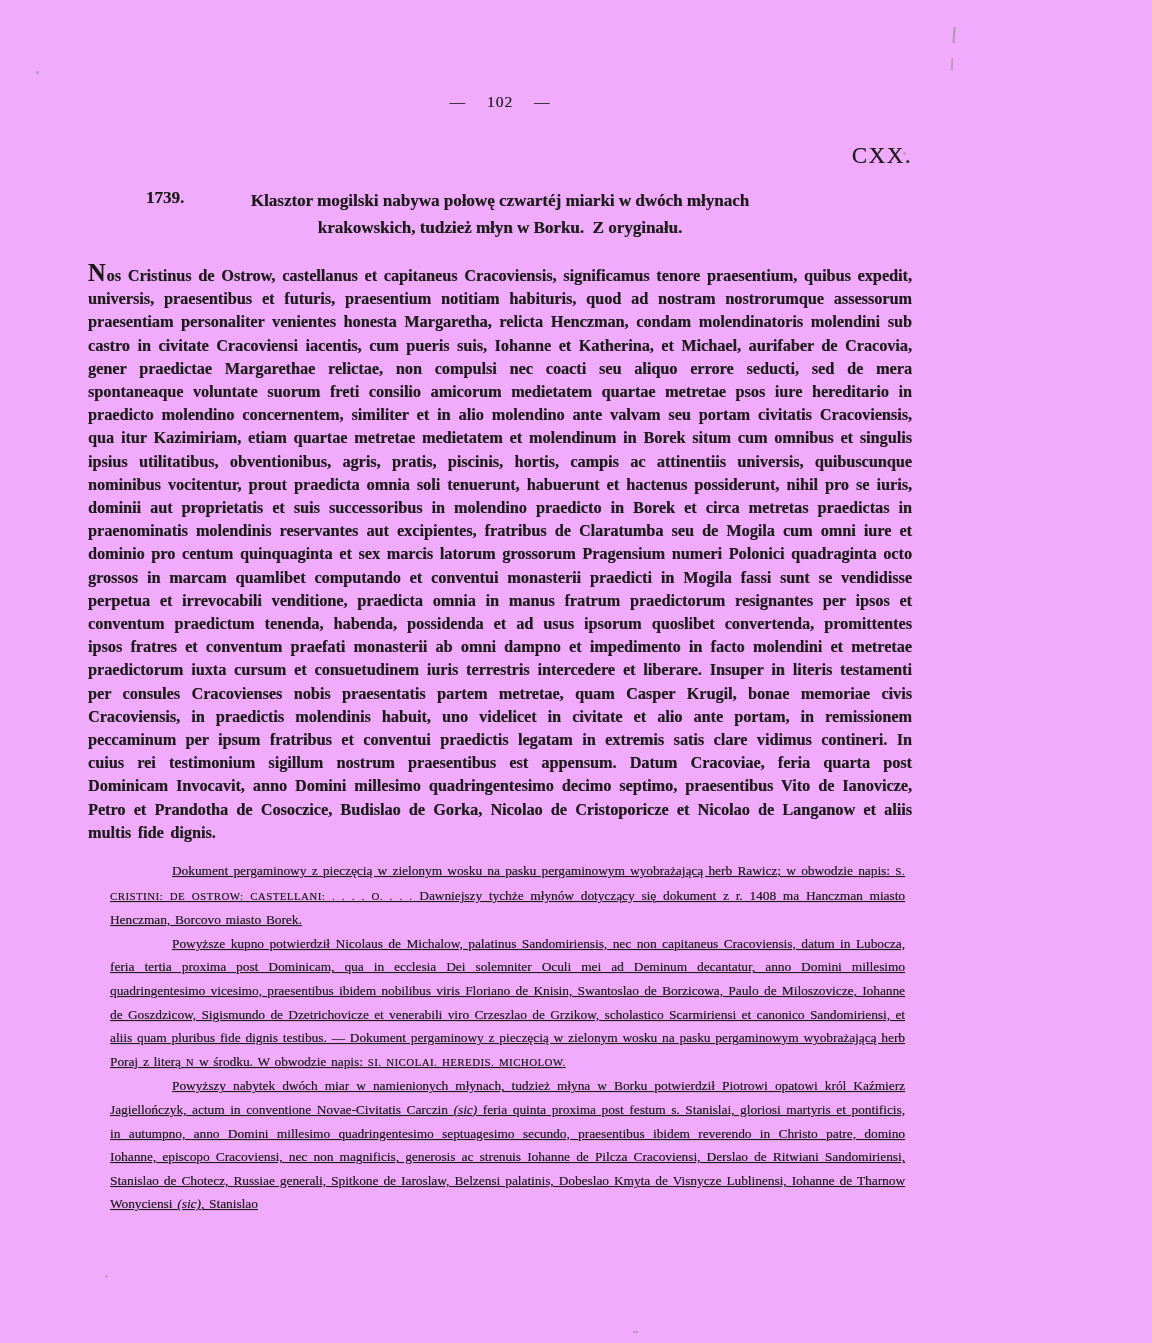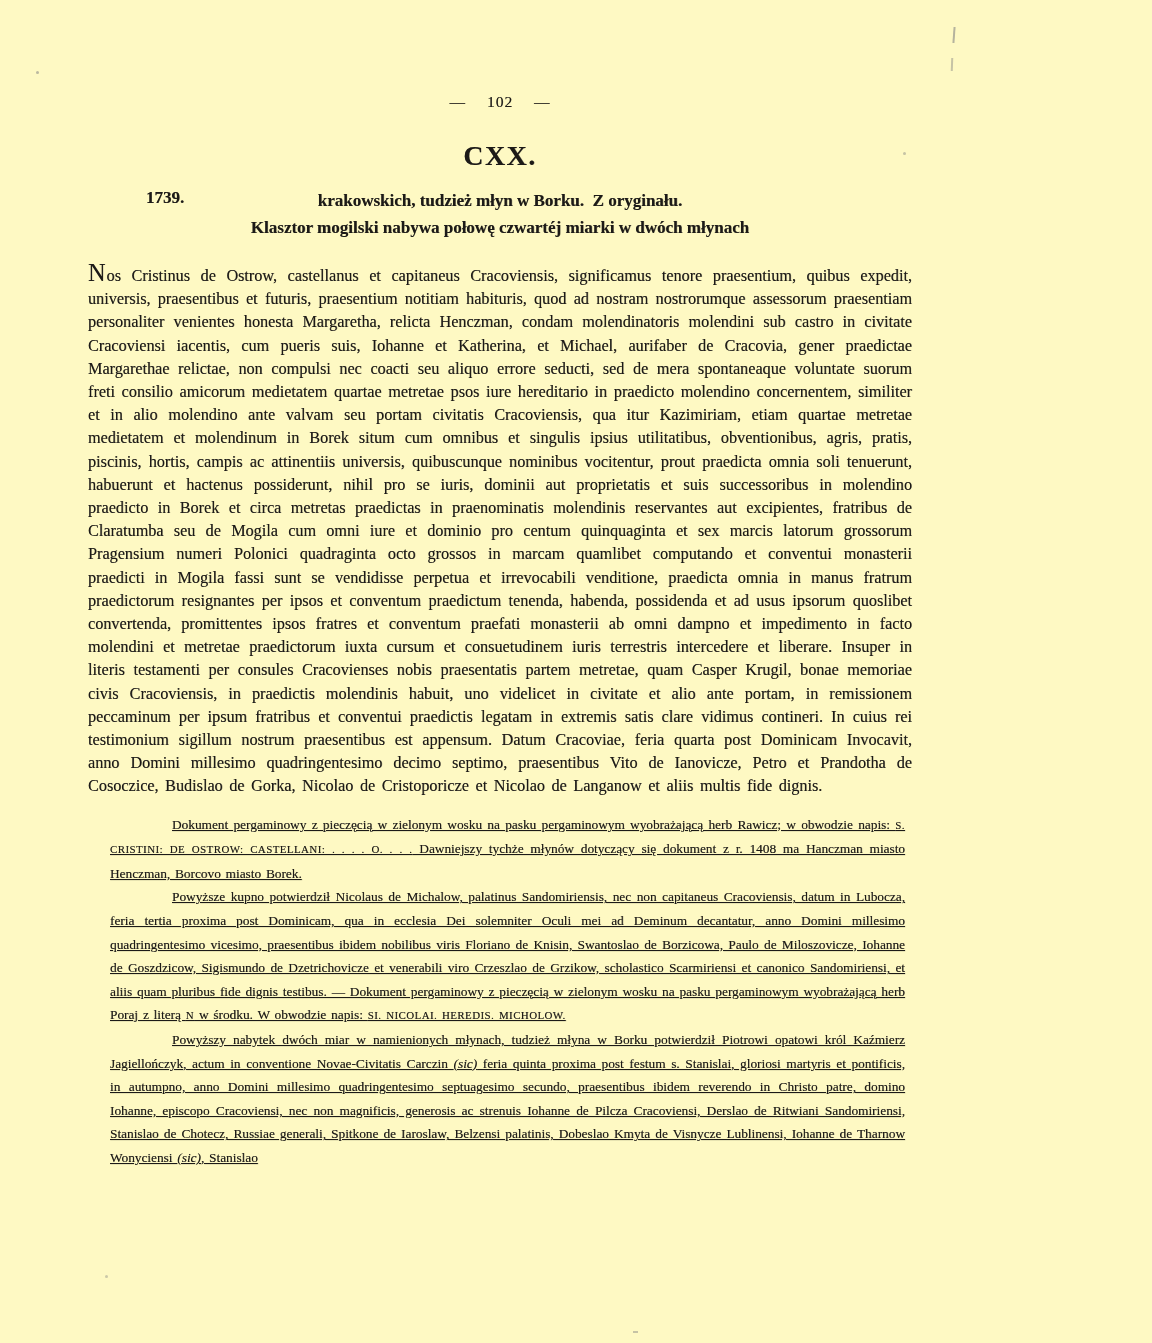--- a/index.html
+++ b/index.html
@@ -1,21 +1,21 @@
 <!DOCTYPE html>
 <html><head>
 <meta charset="utf-8">
 <style>
   html, body { margin: 0; padding: 0; background: #e9e9e7; }
   .page {
     position: relative;
     width: 1152px;
     height: 1343px;
     margin: 0 auto;
-    background: #fef9c3;
+    background: #f0abfc;
     font-family: "Liberation Serif", serif;
     color: #1c1a17;
     overflow: hidden;
   }
   .content {
     position: absolute;
     left: 88px;
     top: 0;
     width: 824px;
   }
@@ -23,24 +23,24 @@
     margin: 94px 0 0 0;
     text-align: center;
     font-size: 15.5px;
     line-height: 16px;
     word-spacing: 16px;
     letter-spacing: 1px;
     text-shadow: 0.3px 0.2px 0 rgba(28,26,23,0.55);
   }
   .section-no {
     margin: 31px 0 0 0;
-    text-align: center;
-    font-size: 28px;
+    text-align: right;
+    font-size: 23px;
     line-height: 30px;
-    font-weight: bold;
+    font-weight: normal;
     letter-spacing: 1.5px;
     text-shadow: 0.4px 0.3px 0 rgba(28,26,23,0.5);
   }
   .title-block {
     position: relative;
     margin-top: 16px;
     text-shadow: 0.35px 0.25px 0 rgba(28,26,23,0.55);
   }
   .entry-year {
     position: absolute;
@@ -57,20 +57,21 @@
     white-space: pre-wrap;
     margin: 0;
   }
   .charter {
     margin: 20px 0 0 0;
     text-align: justify;
     font-size: 16.2px;
     line-height: 23.2px;
     word-spacing: 2.5px;
     text-shadow: 0.35px 0.25px 0 rgba(28,26,23,0.5);
+    font-weight: bold;
   }
   .charter::first-letter {
     font-size: 1.5em;
     line-height: 1;
     padding-right: 1px;
   }
   .notes {
     margin: 14px 7px 0 22px;
   }
   .note {
@@ -99,22 +100,22 @@
 
 <div class="page">
   <div class="content">
 
     <div class="folio">— 102 —</div>
 
     <div class="section-no">CXX.</div>
 
     <div class="title-block">
       <span class="entry-year">1739.</span>
+      <p class="title-line">Klasztor mogilski nabywa połowę czwartéj miarki w dwóch młynach</p>
       <p class="title-line">krakowskich, tudzież młyn w Borku.  Z oryginału.</p>
-      <p class="title-line">Klasztor mogilski nabywa połowę czwartéj miarki w dwóch młynach</p>
     </div>
 
     <p class="charter">Nos Cristinus de Ostrow, castellanus et capitaneus Cracoviensis, significamus tenore praesentium, quibus expedit, universis, praesentibus et futuris, praesentium notitiam habituris, quod ad nostram nostrorumque assessorum praesentiam personaliter venientes honesta Margaretha, relicta Henczman, condam molendinatoris molendini sub castro in civitate Cracoviensi iacentis, cum pueris suis, Iohanne et Katherina, et Michael, aurifaber de Cracovia, gener praedictae Margarethae relictae, non compulsi nec coacti seu aliquo errore seducti, sed de mera spontaneaque voluntate suorum freti consilio amicorum medietatem quartae metretae psos iure hereditario in praedicto molendino concernentem, similiter et in alio molendino ante valvam seu portam civitatis Cracoviensis, qua itur Kazimiriam, etiam quartae metretae medietatem et molendinum in Borek situm cum omnibus et singulis ipsius utilitatibus, obventionibus, agris, pratis, piscinis, hortis, campis ac attinentiis universis, quibuscunque nominibus vocitentur, prout praedicta omnia soli tenuerunt, habuerunt et hactenus possiderunt, nihil pro se iuris, dominii aut proprietatis et suis successoribus in molendino praedicto in Borek et circa metretas praedictas in praenominatis molendinis reservantes aut excipientes, fratribus de Claratumba seu de Mogila cum omni iure et dominio pro centum quinquaginta et sex marcis latorum grossorum Pragensium numeri Polonici quadraginta octo grossos in marcam quamlibet computando et conventui monasterii praedicti in Mogila fassi sunt se vendidisse perpetua et irrevocabili venditione, praedicta omnia in manus fratrum praedictorum resignantes per ipsos et conventum praedictum tenenda, habenda, possidenda et ad usus ipsorum quoslibet convertenda, promittentes ipsos fratres et conventum praefati monasterii ab omni dampno et impedimento in facto molendini et metretae praedictorum iuxta cursum et consuetudinem iuris terrestris intercedere et liberare. Insuper in literis testamenti per consules Cracovienses nobis praesentatis partem metretae, quam Casper Krugil, bonae memoriae civis Cracoviensis, in praedictis molendinis habuit, uno videlicet in civitate et alio ante portam, in remissionem peccaminum per ipsum fratribus et conventui praedictis legatam in extremis satis clare vidimus contineri. In cuius rei testimonium sigillum nostrum praesentibus est appensum. Datum Cracoviae, feria quarta post Dominicam Invocavit, anno Domini millesimo quadringentesimo decimo septimo, praesentibus Vito de Ianovicze, Petro et Prandotha de Cosoczice, Budislao de Gorka, Nicolao de Cristoporicze et Nicolao de Langanow et aliis multis fide dignis.</p>
 
     <div class="notes">
       <p class="note"><span>Dokument pergaminowy z pieczęcią w zielonym wosku na pasku pergaminowym wyobrażającą herb Rawicz; w obwodzie napis: </span><span class="sc">S. CRISTINI: DE OSTROW: CASTELLANI: . . . . O. . . .</span><span> Dawniejszy tychże młynów dotyczący się dokument z r. 1408 ma Hanczman miasto Henczman, Borcovo miasto Borek.</span></p>
 
       <p class="note"><span>Powyższe kupno potwierdził Nicolaus de Michalow, palatinus Sandomiriensis, nec non capitaneus Cracoviensis, datum in Lubocza, feria tertia proxima post Dominicam, qua in ecclesia Dei solemniter Oculi mei ad Deminum decantatur, anno Domini millesimo quadringentesimo vicesimo, praesentibus ibidem nobilibus viris Floriano de Knisin, Swantoslao de Borzicowa, Paulo de Miloszovicze, Iohanne de Goszdzicow, Sigismundo de Dzetrichovicze et venerabili viro Crzeszlao de Grzikow, scholastico Scarmiriensi et canonico Sandomiriensi, et aliis quam pluribus fide dignis testibus. — Dokument pergaminowy z pieczęcią w zielonym wosku na pasku pergaminowym wyobrażającą herb Poraj z literą </span><span class="sc">N</span><span> w środku. W obwodzie napis: </span><span class="sc">SI. NICOLAI. HEREDIS. MICHOLOW.</span></p>
 
       <p class="note"><span>Powyższy nabytek dwóch miar w namienionych młynach, tudzież młyna w Borku potwierdził Piotrowi opatowi król Kaźmierz Jagiellończyk, actum in conventione Novae-Civitatis Carczin </span><span class="it">(sic)</span><span> feria quinta proxima post festum s. Stanislai, gloriosi martyris et pontificis, in autumpno, anno Domini millesimo quadringentesimo septuagesimo secundo, praesentibus ibidem reverendo in Christo patre, domino Iohanne, episcopo Cracoviensi, nec non magnificis, generosis ac strenuis Iohanne de Pilcza Cracoviensi, Derslao de Ritwiani Sandomiriensi, Stanislao de Chotecz, Russiae generali, Spitkone de Iaroslaw, Belzensi palatinis, Dobeslao Kmyta de Visnycze Lublinensi, Iohanne de Tharnow Wonyciensi </span><span class="it">(sic)</span><span>, Stanislao</span></p>

